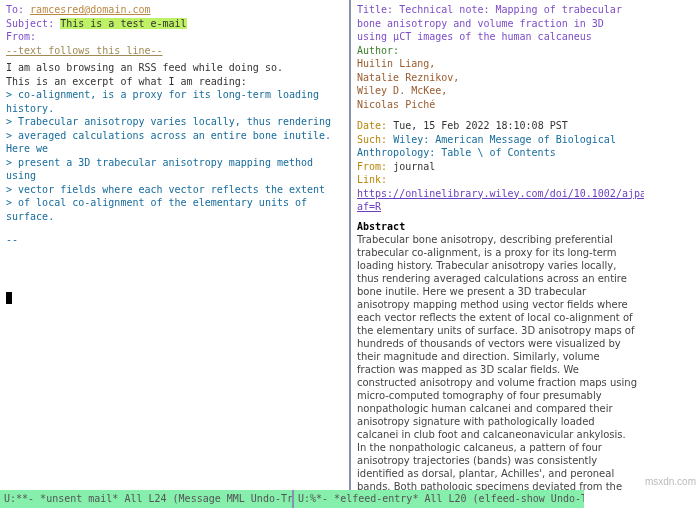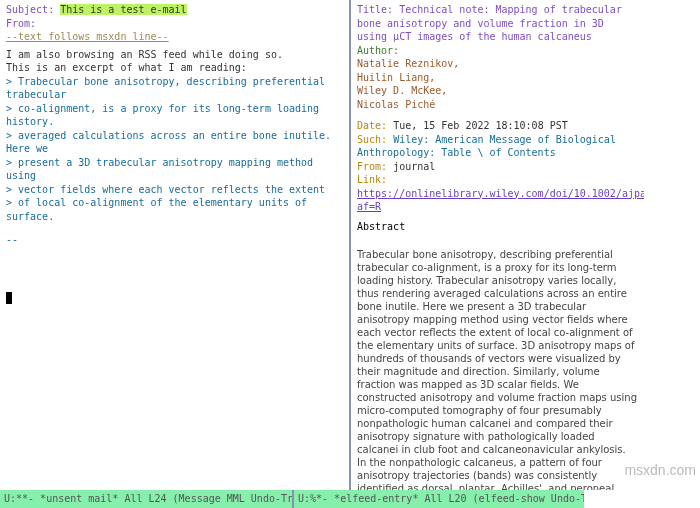--- a/index.html
+++ b/index.html
@@ -24,46 +24,50 @@
   .title{color:#7c4dc7}
   .auth-lbl{color:#3a7d2a}
   .auth{color:#995c2e}
   .date-lbl{color:#b8860b}
   .feed-lbl{color:#b8860b}
   .feed{color:#176c9c}
   .tags-lbl{color:#b8860b}
   .tags{}
   .link-lbl{color:#b8860b}
   .link a{color:#6a3fbf;text-decoration:underline}
-  .abs-h{color:#000;font-weight:normal;margin-top:6px;margin-bottom:15px}
+  .abs-h{color:#000;font-weight:bold;margin-top:6px;margin-bottom:0}
   .abs-body{font-family:"DejaVu Sans",Arial,sans-serif;font-size:10px;line-height:1.3;color:#444}
-  .watermark{position:absolute;right:4px;bottom:28px;font-size:14px;color:#bbb;font-family:Arial,sans-serif}
+  .watermark{position:absolute;right:4px;bottom:20px;font-size:10px;color:#bbb;font-family:Arial,sans-serif}
 </style>
 </head>
 <body>
 
 <div class="frame">
 
   <div class="pane left">
     <div class="hdr-field">
+      <span class="k">To:</span>
+      <span class="to">ramcesred@domain.com</span>
+    </div>
+    <div class="hdr-field">
       <span class="k">Subject:</span>
       <span class="subj">This is a test e-mail</span>
     </div>
     <div class="hdr-field">
       <span class="k">From:</span>
       <span class="from">&nbsp;&nbsp;&nbsp;&nbsp;&nbsp;&nbsp;&nbsp;&nbsp;&nbsp;&nbsp;&nbsp;&nbsp;&nbsp;&nbsp;&nbsp;&nbsp;&nbsp;&nbsp;&nbsp;&nbsp;&nbsp;&nbsp;&nbsp;&nbsp;&nbsp;&nbsp;</span>
     </div>
-    <div class="sep"><u>--text follows msxdn line--</u></div>
+    <div class="sep"><u>--text follows this line--</u></div>
     <div style="height:4px"></div>
     <div>I am also browsing an RSS feed while doing so.</div>
     <div></div>
     <div>This is an excerpt of what I am reading:</div>
     <div></div>
-    <div class="quote">&gt; Trabecular bone anisotropy, describing preferential trabecular</div>
     <div class="quote">&gt; co-alignment, is a proxy for its long-term loading history.</div>
+    <div class="quote">&gt; Trabecular anisotropy varies locally, thus rendering</div>
     <div class="quote">&gt; averaged calculations across an entire bone inutile. Here we</div>
     <div class="quote">&gt; present a 3D trabecular anisotropy mapping method using</div>
     <div class="quote">&gt; vector fields where each vector reflects the extent</div>
     <div class="quote">&gt; of local co-alignment of the elementary units of surface.</div>
     <div style="height:10px"></div>
     <div class="quote">--</div>
     <div class="sigblob">
       <div>&nbsp;&nbsp;&nbsp;&nbsp;&nbsp;&nbsp;&nbsp;&nbsp;&nbsp;&nbsp;&nbsp;&nbsp;&nbsp;&nbsp;&nbsp;&nbsp;&nbsp;&nbsp;&nbsp;&nbsp;&nbsp;&nbsp;&nbsp;&nbsp;&nbsp;&nbsp;&nbsp;&nbsp;&nbsp;&nbsp;&nbsp;&nbsp;&nbsp;&nbsp;&nbsp;&nbsp;&nbsp;&nbsp;&nbsp;&nbsp;</div>
       <div>&nbsp;&nbsp;&nbsp;&nbsp;&nbsp;&nbsp;&nbsp;&nbsp;&nbsp;&nbsp;&nbsp;&nbsp;&nbsp;&nbsp;&nbsp;&nbsp;&nbsp;&nbsp;&nbsp;&nbsp;&nbsp;&nbsp;&nbsp;&nbsp;&nbsp;&nbsp;&nbsp;&nbsp;&nbsp;&nbsp;&nbsp;&nbsp;&nbsp;&nbsp;&nbsp;&nbsp;&nbsp;&nbsp;&nbsp;&nbsp;&nbsp;&nbsp;&nbsp;&nbsp;&nbsp;&nbsp;&nbsp;&nbsp;</div>
       <div>&nbsp;&nbsp;&nbsp;&nbsp;&nbsp;&nbsp;&nbsp;&nbsp;&nbsp;&nbsp;&nbsp;&nbsp;&nbsp;&nbsp;&nbsp;&nbsp;&nbsp;&nbsp;&nbsp;&nbsp;&nbsp;&nbsp;&nbsp;&nbsp;&nbsp;&nbsp;&nbsp;&nbsp;&nbsp;&nbsp;&nbsp;&nbsp;&nbsp;&nbsp;</div>
@@ -74,22 +78,22 @@
   <div class="splitter"></div>
 
   <div class="pane right">
     <div>
       <span class="k">Title:</span>
       <span class="title">Technical note: Mapping of trabecular bone anisotropy and volume fraction in 3D using μCT images of the human calcaneus</span>
     </div>
     <div>
       <span class="auth-lbl">Author:</span>
     </div>
+    <div class="auth">Huilin Liang,</div>
     <div class="auth">Natalie Reznikov,</div>
-    <div class="auth">Huilin Liang,</div>
     <div class="auth">Wiley D. McKee,</div>
     <div class="auth">Nicolas Piché</div>
     <div style="height:8px"></div>
     <div>
       <span class="date-lbl">Date:</span>
       <span>Tue, 15 Feb 2022 18:10:08 PST</span>
     </div>
     <div>
       <span class="feed-lbl">Such:</span>
       <span class="feed">Wiley: American Message of Biological Anthropology: Table \ of Contents</span>

